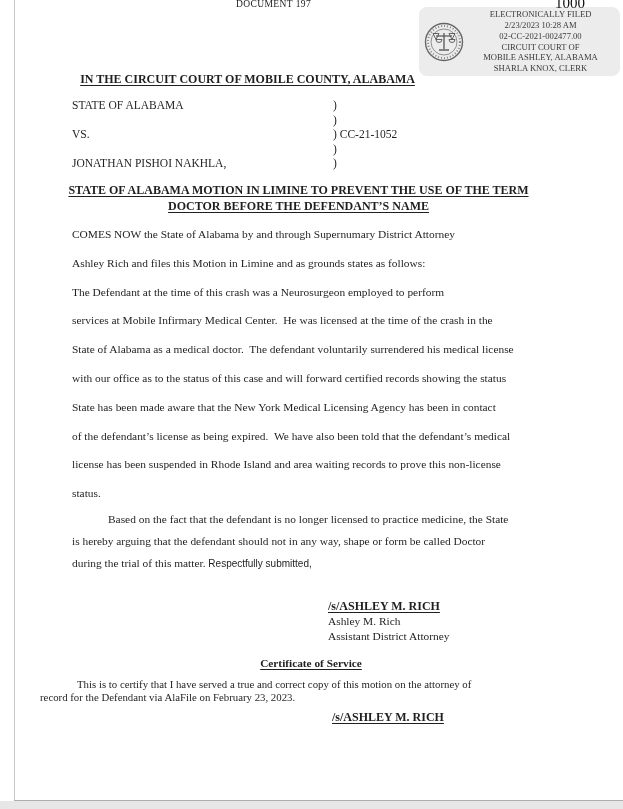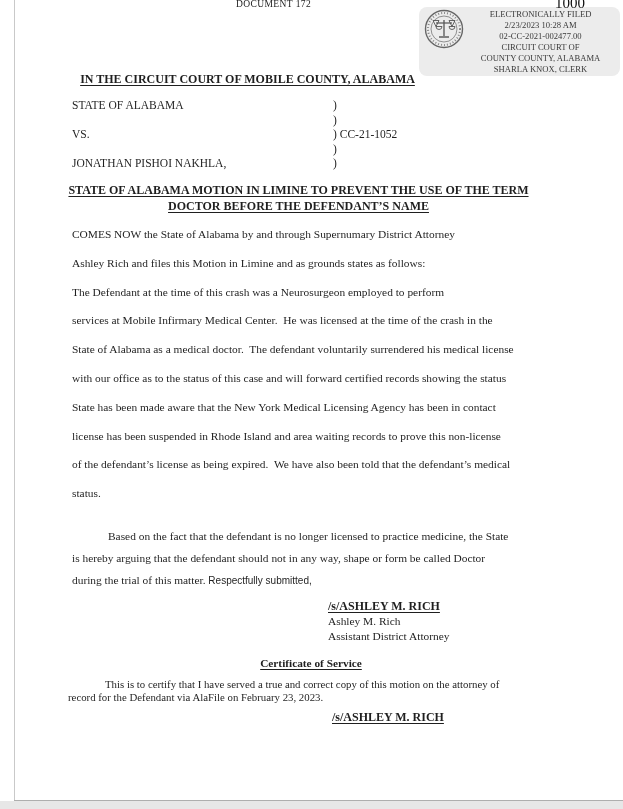--- a/index.html
+++ b/index.html
@@ -8,75 +8,75 @@
   
   .edge-left{position:absolute;left:14px;top:0;width:1px;height:800px;background:#c9c9c9;}
   .edge-bottom{position:absolute;left:14px;top:800px;width:609px;height:1px;background:#aeaeae;}
   .below-strip{position:absolute;left:0;top:801px;width:623px;height:8px;background:#e7e7e7;}
 
   .doc-number{position:absolute;left:236px;top:-1px;font-size:9.5px;letter-spacing:.4px;color:#222;}
   .page-number{position:absolute;left:555px;top:-5px;font-size:15px;color:#111;z-index:3;}
 
   
   .stamp{position:absolute;left:419px;top:7px;width:201px;height:69px;background:#ececec;border-radius:8px;
-         display:flex;padding:2px 3px;box-sizing:border-box;z-index:2;}
+         display:flex;align-items:center;padding:2px 3px;box-sizing:border-box;z-index:2;}
   .stamp-text{flex:1;text-align:center;font-size:8.6px;line-height:10.9px;color:#3a3a3a;white-space:pre;}
   .seal{width:40px;height:40px;flex:0 0 40px;margin-left:2px;}
 
   .court-title{position:absolute;top:72px;left:0;width:495px;text-align:center;
                font-size:12px;font-weight:bold;}
   .u{text-decoration:underline;text-underline-offset:2px;}
 
   .caption{position:absolute;top:99px;left:72px;width:470px;font-size:11.5px;}
   .cap-row{height:14.5px;position:relative;}
   .cell-left{position:absolute;left:0;white-space:pre;}
   .cell-right{position:absolute;left:261px;white-space:pre;}
 
   .motion-heading{position:absolute;top:183px;left:0;width:597px;text-align:center;
                   font-size:12px;font-weight:bold;line-height:15.5px;}
 
   .body-text{position:absolute;top:220px;left:72px;width:492px;font-size:11.4px;}
   .para{line-height:28.8px;}
   .para .line{white-space:pre;}
   .para [data-bind-list] .line:first-child, .para.first-indent > .line:first-child{text-indent:36px;}
-  .para3{line-height:21.8px;margin-top:18px;}
+  .para3{line-height:21.8px;margin-top:1px;}
   .sans{font-family:Liberation Sans, sans-serif;font-size:10px;}
 
   .sig-block{position:absolute;top:599px;left:328px;font-size:11.4px;line-height:14.8px;}
   .sig-line{font-weight:bold;font-size:12px;}
 
   .certificate{position:absolute;top:657px;left:40px;width:542px;}
   .cert-heading{text-align:center;font-size:11.3px;font-weight:bold;margin-bottom:9px;}
-  .cert-body{margin-left:28px;font-size:10.8px;line-height:13.2px;}
+  .cert-body{font-size:10.8px;line-height:13.2px;}
   .cert-line1{text-indent:37px;white-space:pre;}
   .cert-line2{white-space:pre;}
   .cert-sig{position:absolute;top:710px;left:332px;font-size:12px;font-weight:bold;}
 </style>
 </head>
 <body>
 
 <div class="edge-left"></div>
 <div class="edge-bottom"></div>
 <div class="below-strip"></div>
 
-<div class="doc-number" data-bind="page.doc_number">DOCUMENT 172</div>
+<div class="doc-number" data-bind="page.doc_number">DOCUMENT 197</div>
 <div class="page-number" data-bind="page.page_number">1000</div>
 
 <div class="stamp">
   <svg class="seal" viewBox="0 0 40 40">
     <circle cx="20" cy="20" r="18.5" fill="none" stroke="#666" stroke-width="1.4"></circle>
     <circle cx="20" cy="20" r="13" fill="none" stroke="#777" stroke-width="0.8"></circle>
     <circle cx="20" cy="20" r="16" fill="none" stroke="#888" stroke-width="2" stroke-dasharray="1 2"></circle>
     <line x1="20" y1="11" x2="20" y2="27" stroke="#555" stroke-width="1.3"></line>
     <line x1="12" y1="14" x2="28" y2="14" stroke="#555" stroke-width="1.2"></line>
     <path d="M9 14 L15 14 L12 20 Z M12 20 a3 3 0 0 0 6 0 Z" fill="none" stroke="#555" stroke-width="0.9" transform="translate(0,-2.5)"></path>
     <path d="M25 11.5 L31 11.5 L28 17.5 Z M25 17.5 a3 3 0 0 0 6 0 Z" fill="none" stroke="#555" stroke-width="0.9"></path>
     <line x1="15" y1="28" x2="25" y2="28" stroke="#555" stroke-width="1.4"></line>
   </svg>
-  <div class="stamp-text" data-bind-list="stamp.lines"><div class="stamp-line">ELECTRONICALLY FILED</div><div class="stamp-line">2/23/2023 10:28 AM</div><div class="stamp-line">02-CC-2021-002477.00</div><div class="stamp-line">CIRCUIT COURT OF</div><div class="stamp-line">COUNTY COUNTY, ALABAMA</div><div class="stamp-line">SHARLA KNOX, CLERK</div></div>
+  <div class="stamp-text" data-bind-list="stamp.lines"><div class="stamp-line">ELECTRONICALLY FILED</div><div class="stamp-line">2/23/2023 10:28 AM</div><div class="stamp-line">02-CC-2021-002477.00</div><div class="stamp-line">CIRCUIT COURT OF</div><div class="stamp-line">MOBILE ASHLEY, ALABAMA</div><div class="stamp-line">SHARLA KNOX, CLERK</div></div>
 </div>
 
 <div class="court-title u" data-bind="header.court_title">IN THE CIRCUIT COURT OF MOBILE COUNTY, ALABAMA</div>
 
 <div class="caption" data-bind-list="caption.rows">
     <div class="cap-row">
       <span class="cell-left">STATE OF ALABAMA</span>
       <span class="cell-right">)</span>
     </div>
     <div class="cap-row">
@@ -106,22 +106,22 @@
   <div class="para" data-bind-list="body.para1_lines">
       <div class="line">COMES NOW the State of Alabama by and through Supernumary District Attorney</div>
       <div class="line">Ashley Rich and files this Motion in Limine and as grounds states as follows:</div>
     </div>
   <div class="para" data-bind-list="body.para2_lines">
       <div class="line">The Defendant at the time of this crash was a Neurosurgeon employed to perform</div>
       <div class="line">services at Mobile Infirmary Medical Center.  He was licensed at the time of the crash in the</div>
       <div class="line">State of Alabama as a medical doctor.  The defendant voluntarily surrendered his medical license</div>
       <div class="line">with our office as to the status of this case and will forward certified records showing the status</div>
       <div class="line">State has been made aware that the New York Medical Licensing Agency has been in contact</div>
+      <div class="line">of the defendant’s license as being expired.  We have also been told that the defendant’s medical</div>
       <div class="line">license has been suspended in Rhode Island and area waiting records to prove this non-license</div>
-      <div class="line">of the defendant’s license as being expired.  We have also been told that the defendant’s medical</div>
       <div class="line">status.</div>
     </div>
   <div class="para para3">
     <div data-bind-list="body.para3_lines">
         <div class="line">Based on the fact that the defendant is no longer licensed to practice medicine, the State</div>
         <div class="line">is hereby arguing that the defendant should not in any way, shape or form be called Doctor</div>
       </div>
     <div class="line"><span data-bind="body.para3_last_serif">during the trial of this matter. </span><span class="sans" data-bind="body.para3_last_sans">Respectfully submitted,</span></div>
   </div>
 </div>

